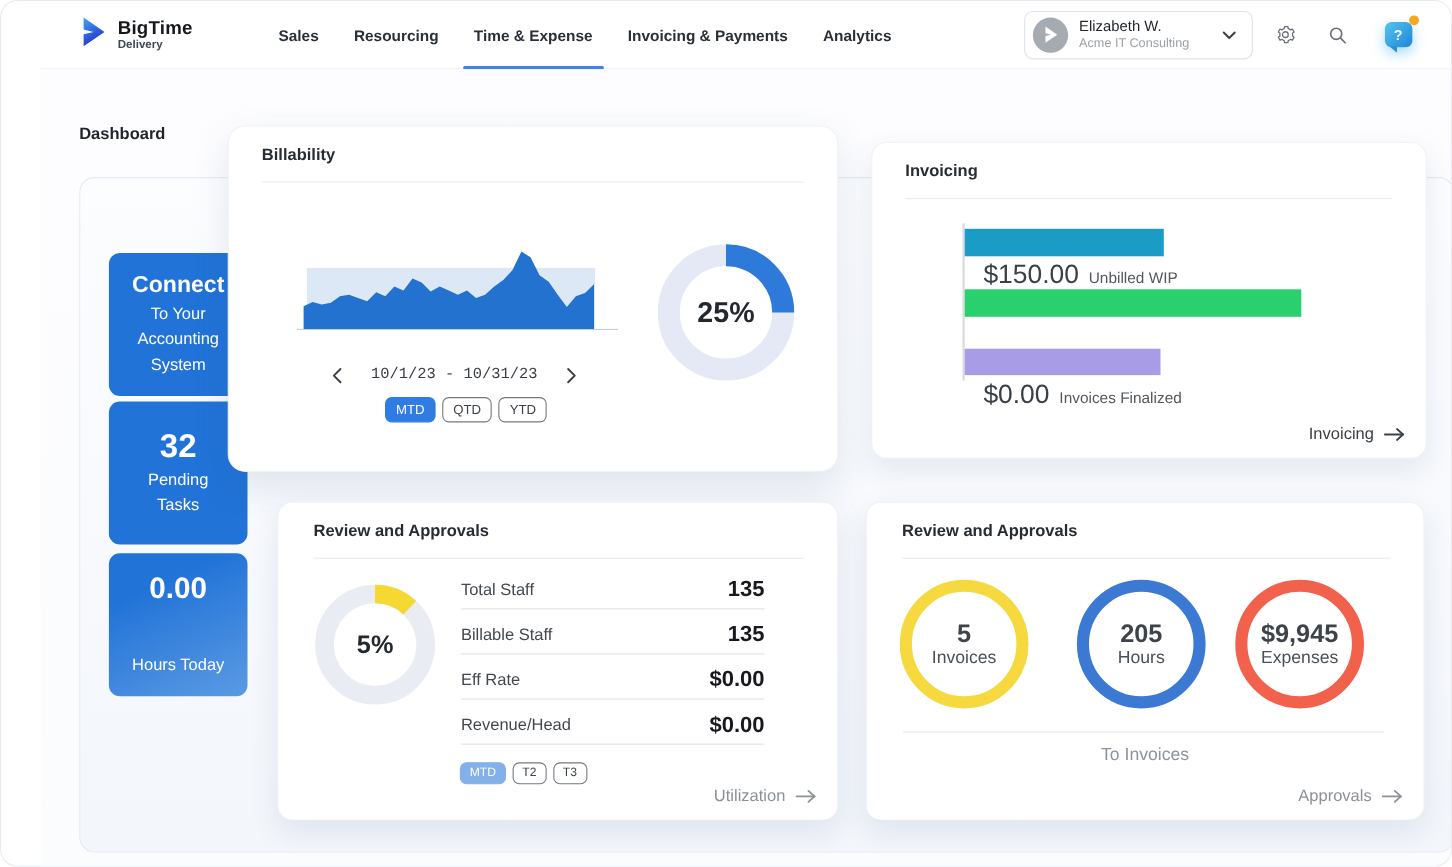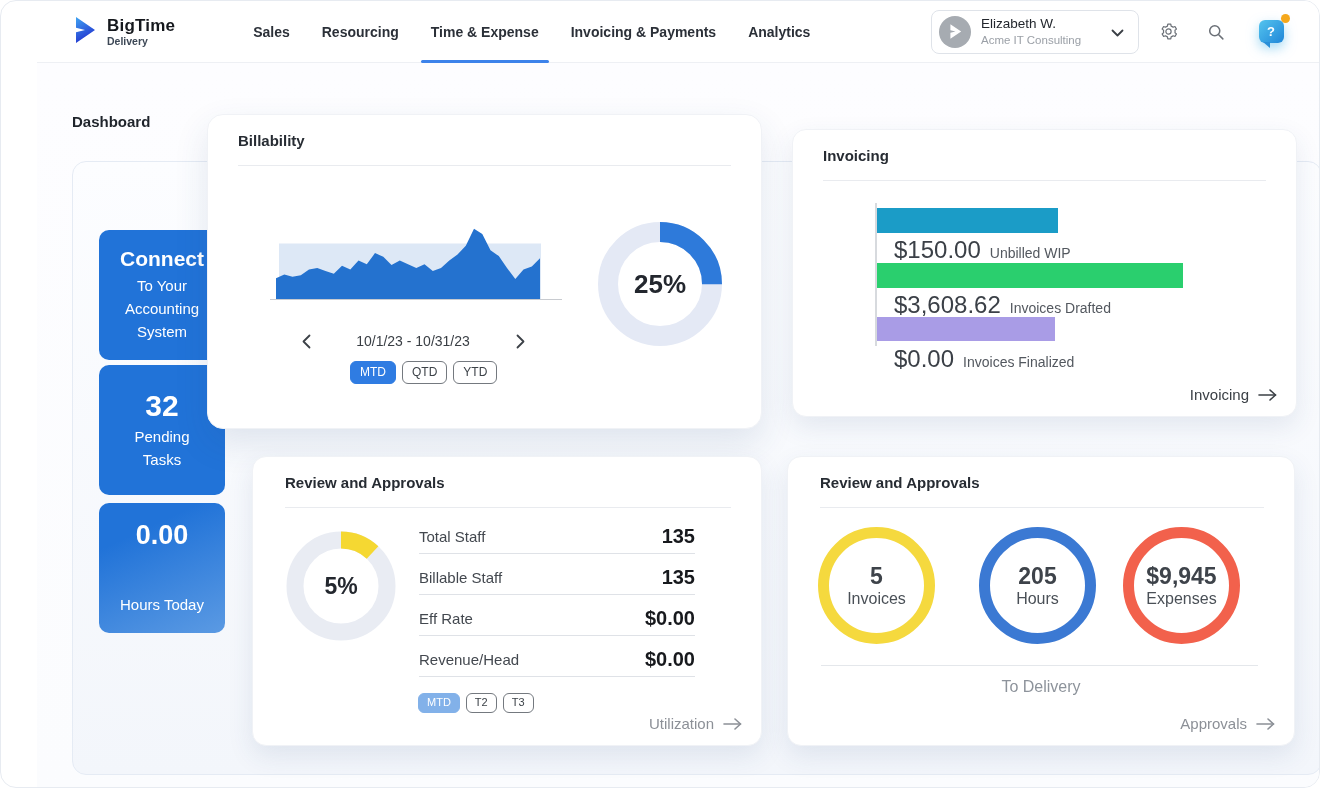--- a/index.html
+++ b/index.html
@@ -40,21 +40,21 @@
 
   .card { position:absolute; background:#fff; border:1px solid #f0f2f6; border-radius:14px; box-shadow:0 10px 26px rgba(40,70,120,.10); }
   .card-title { position:absolute; left:30px; top:17px; font-size:15px; font-weight:bold; color:#272c33; }
   .card-divider { position:absolute; left:30px; right:30px; top:50px; height:1px; background:#e9ebef; }
 
   
   .chart-wrap { position:absolute; left:62px; top:105px; width:292px; height:80px; border-bottom:1px solid #c8cbd0; }
   .donut-box { position:absolute; display:flex; align-items:center; justify-content:center; }
   .donut-label { position:absolute; font-weight:bold; color:#23272e; }
   .datenav { position:absolute; left:88px; top:216px; width:234px; display:flex; align-items:center; justify-content:space-between; }
-  .date-range { font-size:14px; color:#393e44; }
+  .date-range { font-size:14px; color:#393e44;font-family:Liberation Mono, monospace; }
   .chev-btn { display:flex; align-items:center; justify-content:center; width:20px; height:20px; cursor:pointer; }
   .chips { position:absolute; display:flex; gap:6px; }
   .chip { font-size:12px; padding:3px 9px; border-radius:6px; border:1.5px solid #74797f; color:#3c4248; background:#fff; cursor:pointer; line-height:1.25; }
   .chip.on-strong { background:#2f7ce2; border-color:#2f7ce2; color:#fff; }
   .chip.on-light { background:#82b1e9; border-color:#82b1e9; color:#fff; }
   .chip.sm { font-size:11px; padding:2px 8px; }
 
   
   .axis-line { position:absolute; left:82px; top:73px; width:2px; height:143px; background:#d7dade; }
   .hbar { position:absolute; left:84px; height:25px; }
@@ -211,24 +211,20 @@
       <div class="card-divider"></div>
       <div class="axis-line"></div>
 
       <div class="hbar" style="top: 78px; width: 181px; background: rgb(27, 156, 199);"></div>
       <div class="bar-label" style="top:106px;">
         <span class="amount">$150.00</span>
         <span class="what">Unbilled WIP</span>
       </div>
 
       <div class="hbar" style="top: 133px; width: 306px; background: rgb(42, 207, 110);"></div>
-      <div class="bar-label" style="top:161px;">
-        <span class="amount">$3,608.62</span>
-        <span class="what">Invoices Drafted</span>
-      </div>
 
       <div class="hbar" style="top: 187px; width: 178px; height: 24px; background: rgb(169, 156, 230);"></div>
       <div class="bar-label" style="top:215px;">
         <span class="amount">$0.00</span>
         <span class="what">Invoices Finalized</span>
       </div>
 
       <div class="card-link dark">
         <span>Invoicing</span>
         <svg width="20" height="12" viewBox="0 0 20 12">
@@ -310,21 +306,21 @@
         <svg width="123" height="123" viewBox="0 0 123 123">
             <circle cx="61.5" cy="61.5" r="53" fill="none" stroke-width="11" stroke="#f2614c"></circle>
           </svg>
         <div class="ring-text">
           <div class="v">$9,945</div>
           <div class="l">Expenses</div>
         </div>
       </div>
 
       <div class="divider2"></div>
-      <div class="note">To Delivery</div>
+      <div class="note">To Invoices</div>
 
       <div class="card-link gray">
         <span>Approvals</span>
         <svg width="20" height="12" viewBox="0 0 20 12">
             <line x1="1" y1="6" x2="17.5" y2="6" stroke="currentColor" stroke-width="1.6" stroke-linecap="round"></line>
             <polyline points="12,1 17.5,6 12,11" fill="none" stroke="currentColor" stroke-width="1.6" stroke-linecap="round" stroke-linejoin="round"></polyline>
           </svg>
       </div>
     </div>
   </div>

